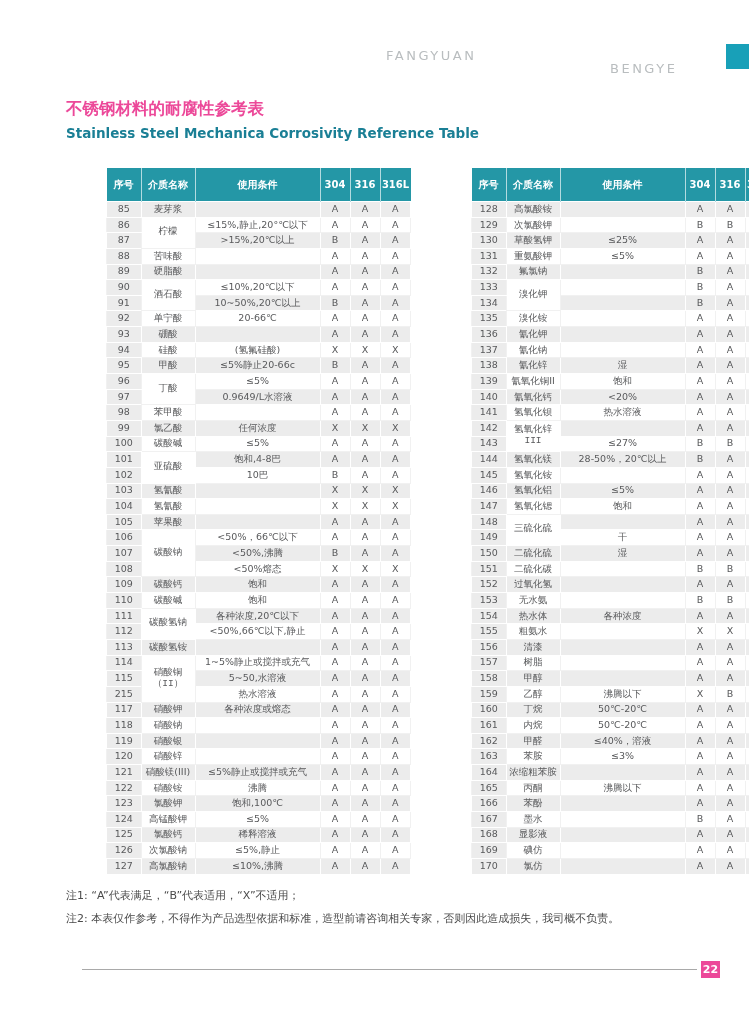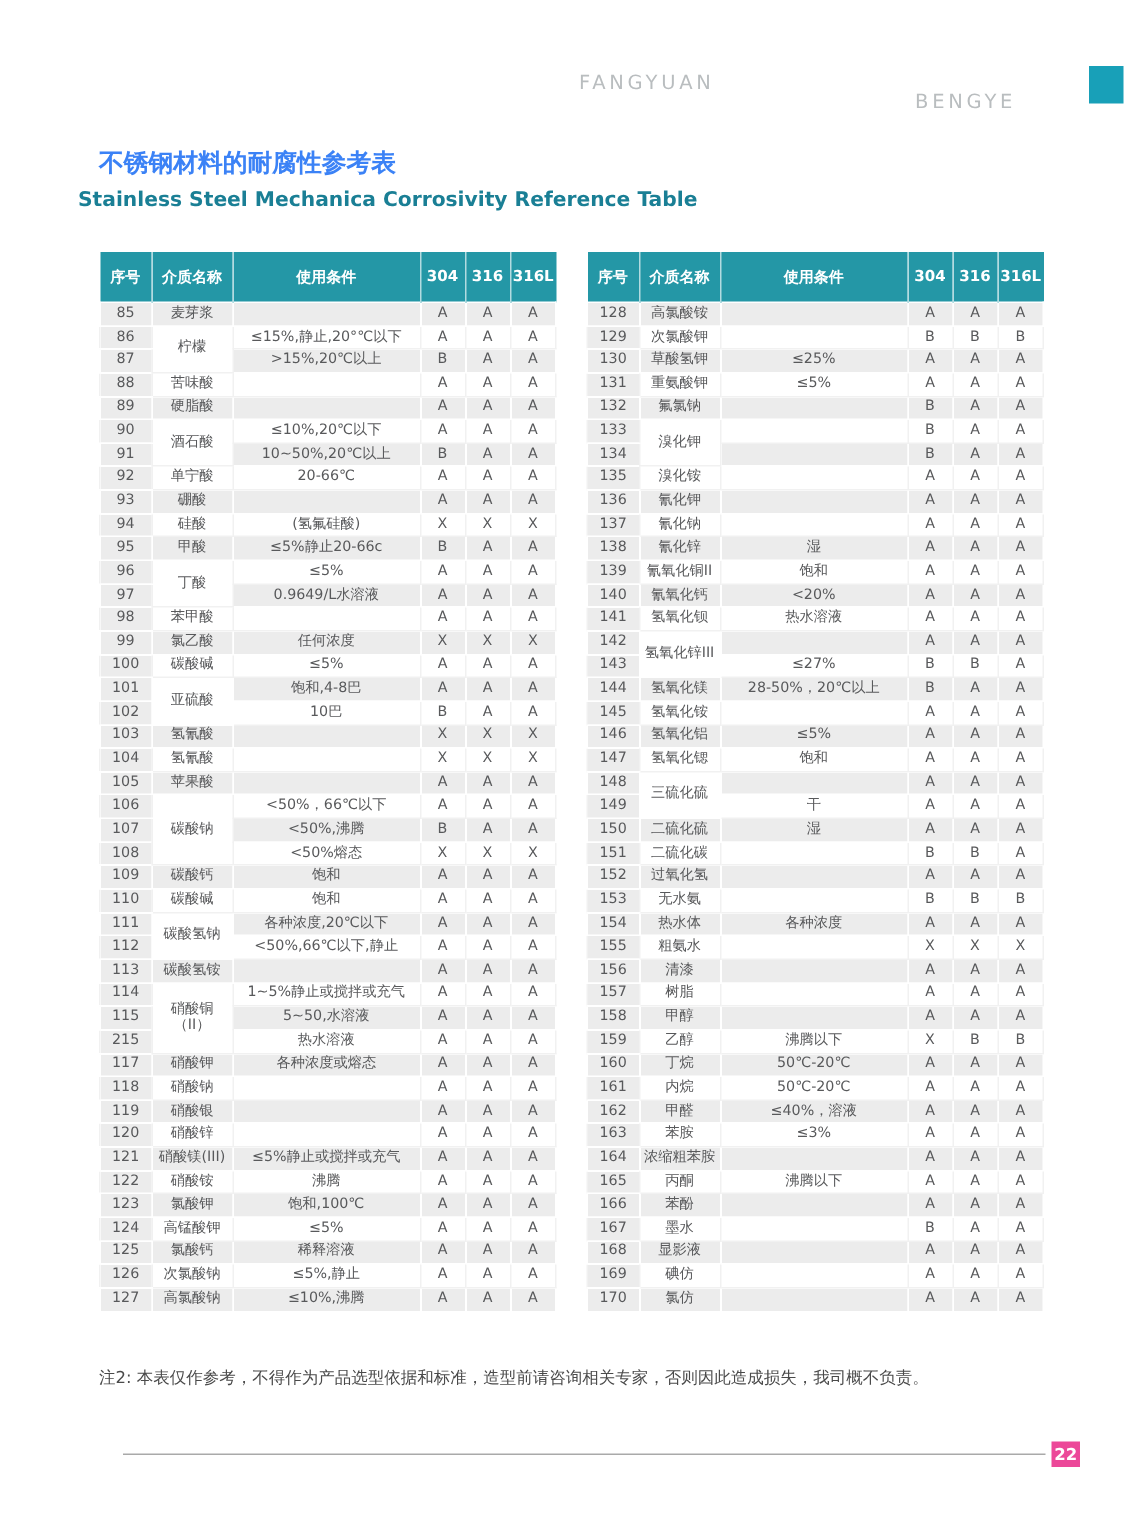--- a/index.html
+++ b/index.html
@@ -10,39 +10,39 @@
   }
   .page{position:absolute;inset:0;}
 
   
   .brand{position:absolute;top:48px;font-size:13px;letter-spacing:2.5px;color:#b9bdbf;font-weight:400;}
   .brand-left{left:386px;}
   .brand-right{left:610px;margin-top:13px;}
   .corner-square{position:absolute;left:726px;top:44px;width:23px;height:25px;background:#18a0b8;}
 
   
-  .title-zh{position:absolute;left:66px;top:98px;margin:0;font-size:16.5px;font-weight:bold;color:#3b82f6;}
-  .title-en{position:absolute;left:52px;top:125px;margin:0;font-size:13.5px;font-weight:600;color:#1a7f95;}
+  .title-zh{position:absolute;left:66px;top:98px;margin:0;font-size:16.5px;font-weight:bold;color:#ec4899;}
+  .title-en{position:absolute;left:66px;top:125px;margin:0;font-size:13.5px;font-weight:600;color:#1a7f95;}
 
   
   .tables{position:absolute;left:66px;top:168px;display:flex;gap:20px;}
-  table.ref-table{border-collapse:collapse;table-layout:fixed;width:299px;}
+  table.ref-table{border-collapse:collapse;table-layout:fixed;width:299px;margin-left:40px;}
   .ref-table th{
     background:#2497a6;color:#ffffff;font-size:10px;font-weight:bold;
     height:33px;padding:0;text-align:center;border-right:1px solid rgba(255,255,255,.65);
   }
   .ref-table th:last-child{border-right:none;text-align:center;}
   .c0{width:34px;} .c1{width:53px;} .c2{width:124px;} .c3{width:29px;} .c4{width:29px;} .c5{width:30px;}
   .ref-table td{
     height:14.65px;padding:0 1px;text-align:center;font-size:9.5px;line-height:1.15;
     color:#58595b;background:#ffffff;border:1px solid #f1f1f1;overflow:hidden;white-space:normal;
   }
   .ref-table tbody tr:nth-child(odd) td{background:#ececec;border-color:#ffffff;}
   .ref-table tbody td.numcell{background:#ececec !important;border-top:1px solid #ffffff;border-bottom:1px solid #ffffff;}
-  .ref-table tbody td.merged{background:#ffffff !important;}
+  .ref-table tbody td.merged{background:#ffffff !important;font-family:Liberation Mono, monospace;}
 
   
   .note{position:absolute;left:66px;margin:0;font-size:11px;color:#4a4a4a;}
   .note-1{top:888px;}
   .note-2{top:911px;text-align:center;}
 
   
   .footer-line{position:absolute;left:82px;top:969px;width:615px;height:1px;background:#a9a9a9;}
   .page-badge{
     position:absolute;left:701px;top:961px;width:19px;height:17px;background:#ec4899;
@@ -761,18 +761,19 @@
             <td class="c1">氯仿</td>
             <td class="c2"></td>
             <td class="c3">A</td>
             <td class="c4">A</td>
             <td class="c5">A</td>
           </tr>
         </tbody>
       </table>
   </div>
 
+  <p class="note note-1">注1: “A”代表满足，“B”代表适用，“X”不适用；</p>
   <p class="note note-2">注2: 本表仅作参考，不得作为产品选型依据和标准，造型前请咨询相关专家，否则因此造成损失，我司概不负责。</p>
 
   <div class="footer-line"></div>
   <div class="page-badge">22</div>
 
 </div>
 
 </body></html>

